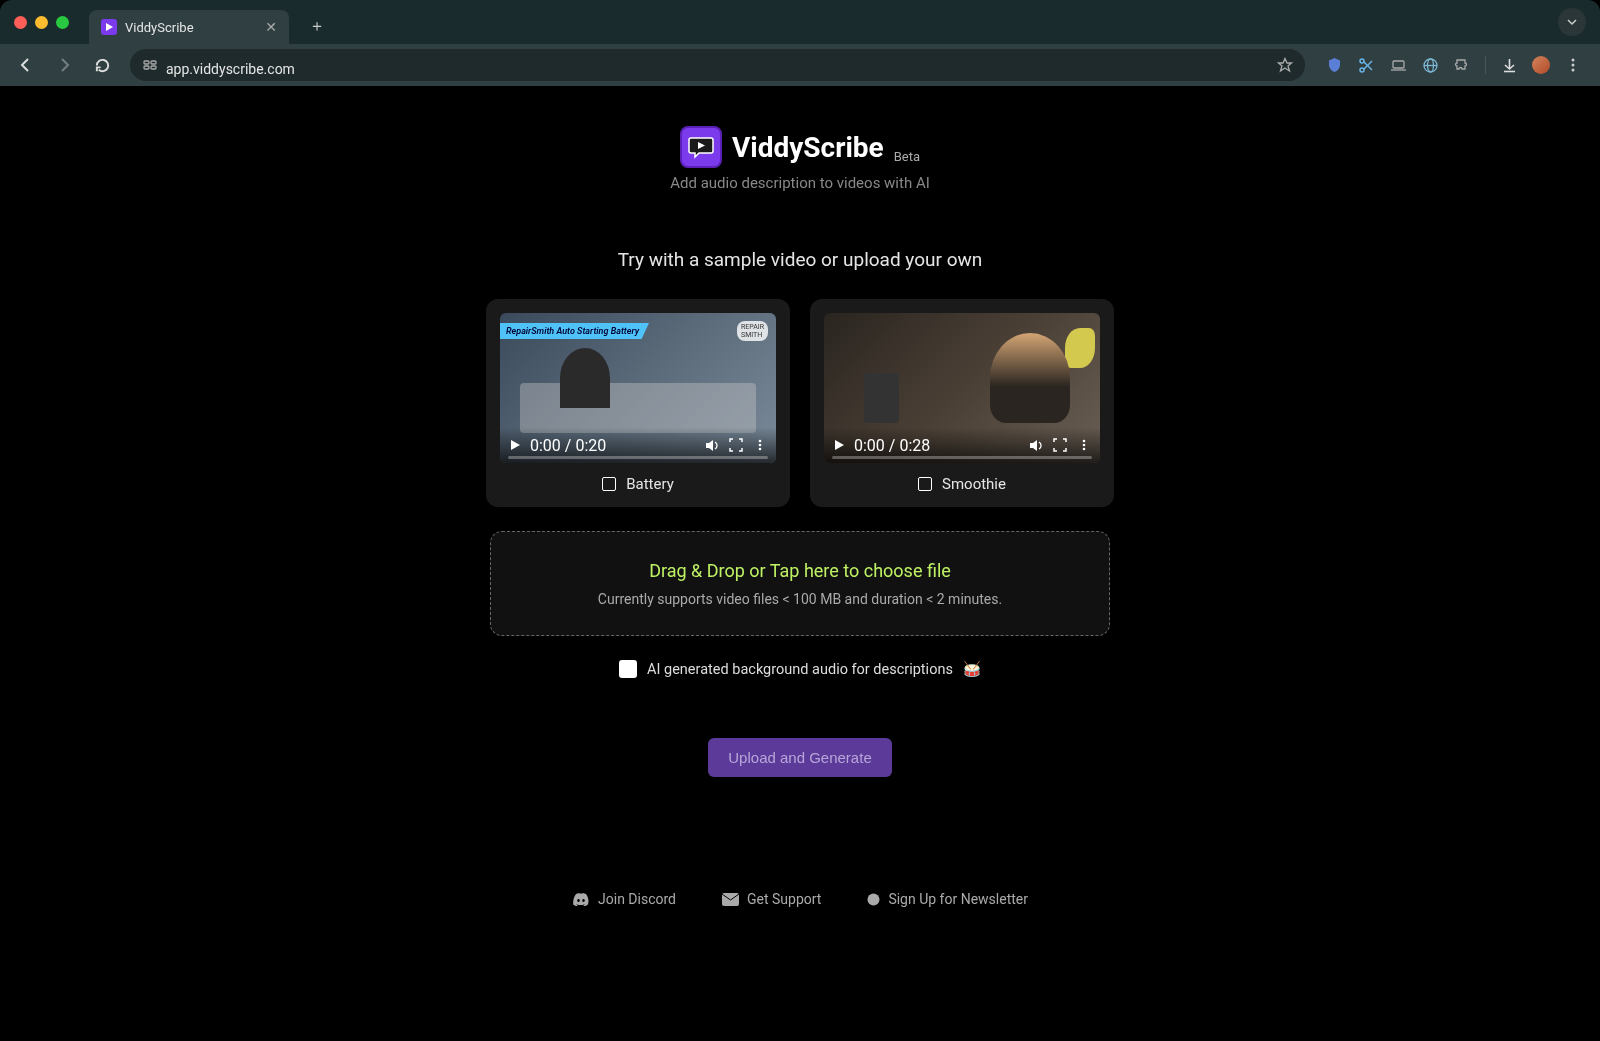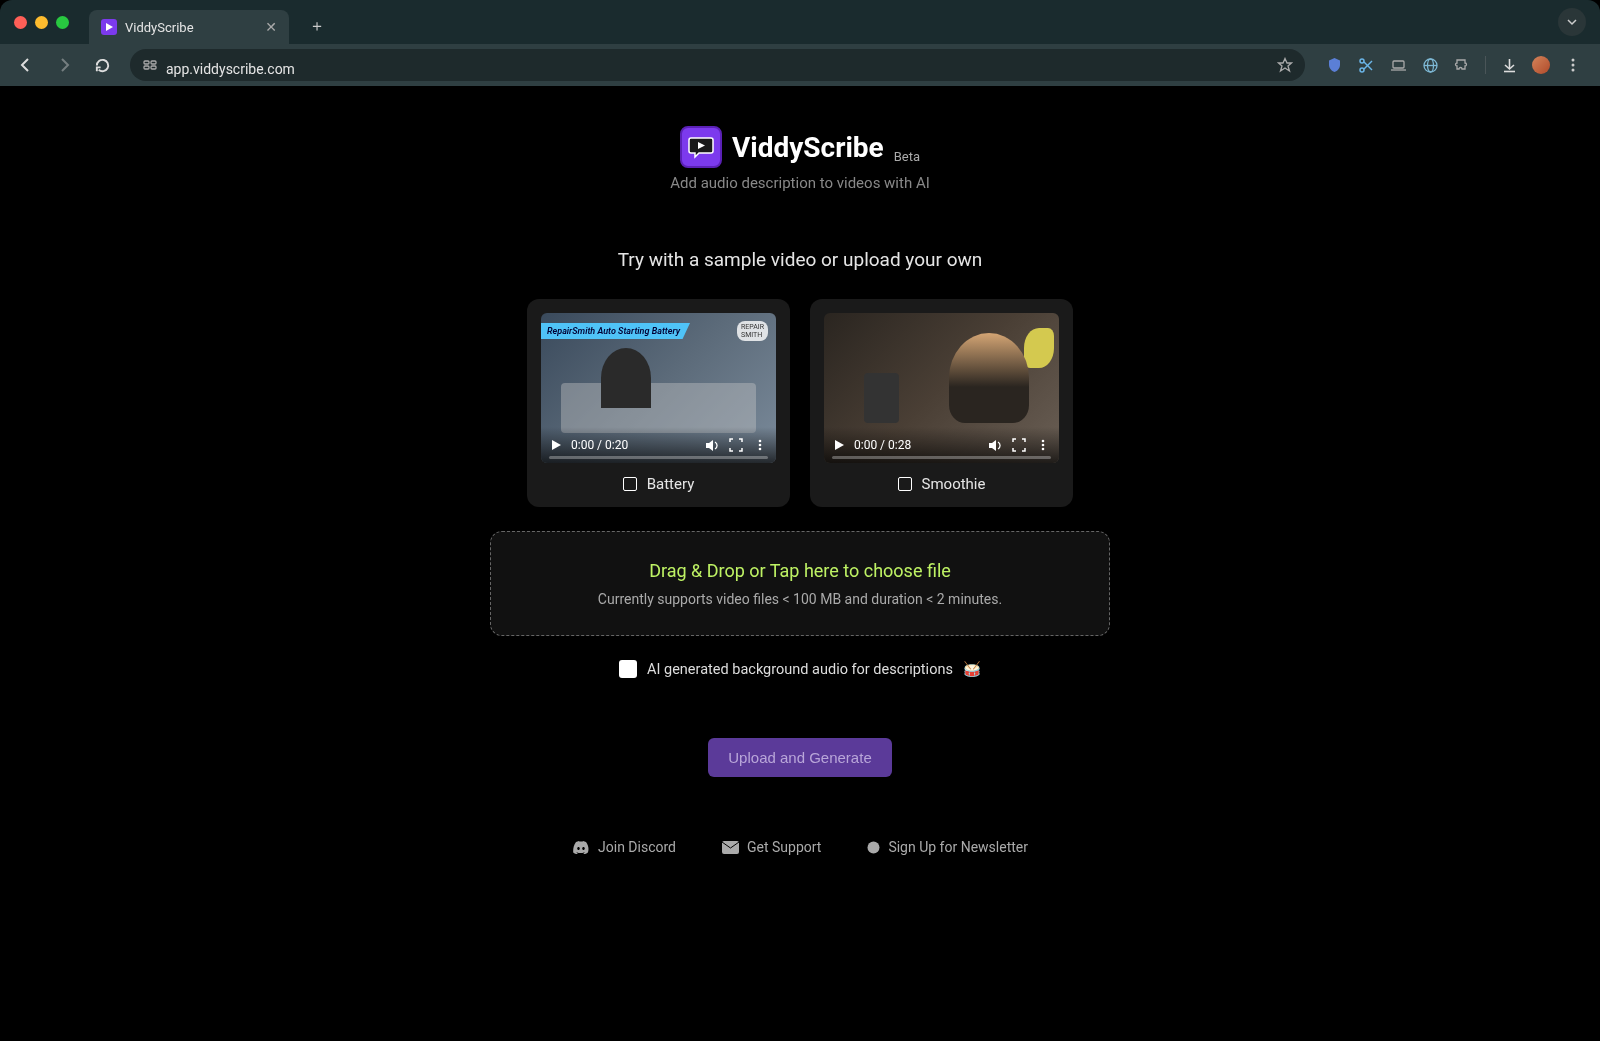--- a/index.html
+++ b/index.html
@@ -146,21 +146,21 @@
 }
 .samples {
   display: flex;
   gap: 20px;
   margin-bottom: 24px;
 }
 .sample-card {
   background: #1a1a1a;
   border-radius: 12px;
   padding: 14px;
-  width: 263px;
+  width: 304px;
   display: flex;
   flex-direction: column;
   gap: 12px;
 }
 .video-thumb {
   width: 100%;
   height: 150px;
   background: #333;
   border-radius: 6px;
   position: relative;
@@ -230,21 +230,21 @@
   height: 36px;
   background: linear-gradient(transparent, rgba(0,0,0,0.7));
   display: flex;
   align-items: center;
   padding: 0 8px;
   gap: 8px;
   font-size: 12px;
   color: #fff;
 }
 .play-btn { display: flex; align-items: center; }
-.vc-time { font-size: 12px; }
+.vc-time { font-size: 16px; }
 .vc-spacer { flex: 1; }
 .vc-icon { width: 16px; height: 16px; display: flex; align-items: center; justify-content: center; }
 .video-progress {
   position: absolute;
   bottom: 4px; left: 8px; right: 8px;
   height: 3px;
   background: rgba(255,255,255,0.3);
   border-radius: 2px;
 }
 .sample-label {
@@ -293,21 +293,21 @@
   border-radius: 3px;
 }
 .generate-btn {
   background: #5b3a99;
   color: #b9a6d9;
   border: none;
   padding: 11px 20px;
   border-radius: 6px;
   font-size: 15px;
   cursor: pointer;
-  margin-bottom: 48px;
+  margin-bottom: 100px;
 }
 .footer-links {
   display: flex;
   gap: 46px;
   padding: 14px 0;
   font-size: 14px;
   color: #aaa;
 }
 .footer-link { display: flex; align-items: center; gap: 8px; }
 .footer-bar {

